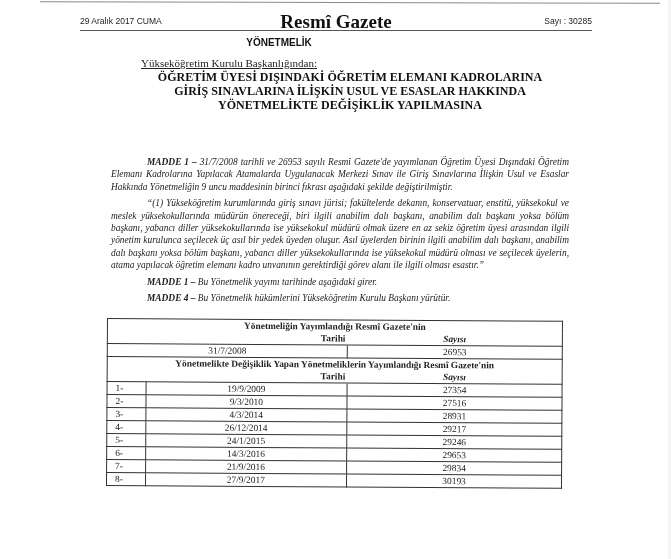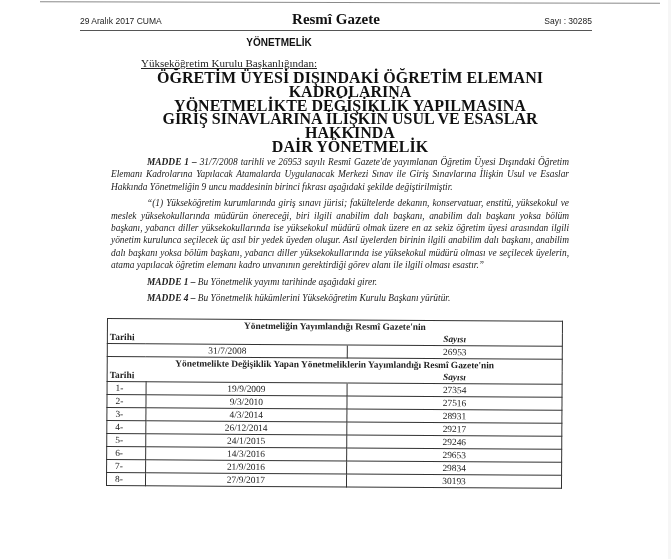--- a/index.html
+++ b/index.html
@@ -14,40 +14,40 @@
   }
   .header {
     position: absolute; left: 80px; top: 10px; width: 512px; height: 22px;
   }
   .header .date {
     position: absolute; left: 0; top: 6px;
     font-family: "Liberation Sans", sans-serif; font-size: 8.5px; color: #222;
   }
   .header .title {
     position: absolute; left: 0; right: 0; top: 1px; text-align: center;
-    font-family: "Liberation Serif", serif; font-size: 15px; font-weight: bold; color: #111;
+    font-family: "Liberation Serif", serif; font-size: 19px; font-weight: bold; color: #111;
   }
   .header .issue {
     position: absolute; right: 0; top: 6px;
     font-family: "Liberation Sans", sans-serif; font-size: 8.5px; color: #222;
   }
   .header-rule {
     position: absolute; left: 80px; top: 30px; width: 512px; height: 1px; background: #555;
   }
   .section-type {
     position: absolute; left: 0; width: 558px; top: 37px; text-align: center;
     font-family: "Liberation Sans", sans-serif; font-weight: bold; font-size: 10px; color: #111;
   }
   .issuer {
     position: absolute; left: 141px; top: 57px;
     font-size: 11px; text-decoration: underline; color: #222;
   }
   .reg-title {
     position: absolute; left: 120px; width: 460px; top: 71px; text-align: center;
-    font-weight: bold; font-size: 16px; line-height: 13.8px; color: #111;
+    font-weight: bold; font-size: 12px; line-height: 13.8px; color: #111;
   }
   .body-text {
     position: absolute; left: 107px; width: 466px; top: 152px;
     font-size: 9.4px; line-height: 12.4px; color: #222; text-align: justify;
   }
   .body-text p { margin: 4px; font-style: italic; }
   .body-text .indent { text-indent: 36px; }
   .body-text .madde { font-weight: bold; }
   .reg-table {
     position: absolute; left: 107px; top: 318px; width: 456px;
@@ -56,21 +56,21 @@
   }
   .reg-table td {
     border-left: 1px solid #333; border-right: 1px solid #333;
     padding: 0 2px; height: 12px; line-height: 12px; text-align: center;
   }
   .reg-table tr.top td { border-top: 1px solid #333; }
   .reg-table tr.bline td { border-bottom: 1px solid #333; }
   .reg-table .bold { font-weight: bold; }
   .reg-table td.num { width: 28px; text-align: left; padding-left: 8px; }
   .reg-table td.inner-left { border-left: none; font-style: italic; }
-  .reg-table td.tarih-h { text-align: left; }
+  .reg-table td.tarih-h { text-align: right; }
   .scan-side {
     position: absolute; right: 0; top: 0; width: 3px; height: 559px; background: #f6f6f6;
   }
 </style>
 </head>
 <body>
 
 <div class="scan-top-line"></div>
 
 <div class="header">
@@ -79,23 +79,22 @@
   <span class="issue">Sayı : 30285</span>
 </div>
 <div class="header-rule"></div>
 
 <div class="section-type">YÖNETMELİK</div>
 
 <div class="issuer">Yükseköğretim Kurulu Başkanlığından:</div>
 
 <div class="reg-title">
   <div>ÖĞRETİM ÜYESİ DIŞINDAKİ ÖĞRETİM ELEMANI KADROLARINA</div>
+  <div>GİRİŞ SINAVLARINA İLİŞKİN USUL VE ESASLAR HAKKINDA</div>
   <div>YÖNETMELİKTE DEĞİŞİKLİK YAPILMASINA</div>
-  <div>GİRİŞ SINAVLARINA İLİŞKİN USUL VE ESASLAR HAKKINDA</div>
-  <div>DAİR YÖNETMELİK</div>
 </div>
 
 <div class="body-text">
   <p class="indent">
     <span class="madde">MADDE 1 –</span>
     <span>31/7/2008 tarihli ve 26953 sayılı Resmî Gazete'de yayımlanan Öğretim Üyesi Dışındaki Öğretim Elemanı Kadrolarına Yapılacak Atamalarda Uygulanacak Merkezi Sınav ile Giriş Sınavlarına İlişkin Usul ve Esaslar Hakkında Yönetmeliğin 9 uncu maddesinin birinci fıkrası aşağıdaki şekilde değiştirilmiştir.</span>
   </p>
   <p class="indent">“(1) Yükseköğretim kurumlarında giriş sınavı jürisi; fakültelerde dekanın, konservatuar, enstitü, yüksekokul ve meslek yüksekokullarında müdürün önereceği, biri ilgili anabilim dalı başkanı, anabilim dalı başkanı yoksa bölüm başkanı, yabancı diller yüksekokullarında ise yüksekokul müdürü olmak üzere en az sekiz öğretim üyesi arasından ilgili yönetim kurulunca seçilecek üç asıl bir yedek üyeden oluşur. Asıl üyelerden birinin ilgili anabilim dalı başkanı, anabilim dalı başkanı yoksa bölüm başkanı, yabancı diller yüksekokullarında ise yüksekokul müdürü olması ve seçilecek üyelerin, atama yapılacak öğretim elemanı kadro unvanının gerektirdiği görev alanı ile ilgili olması esastır.”</p>
   <p class="indent">
     <span class="madde">MADDE 1 –</span>

